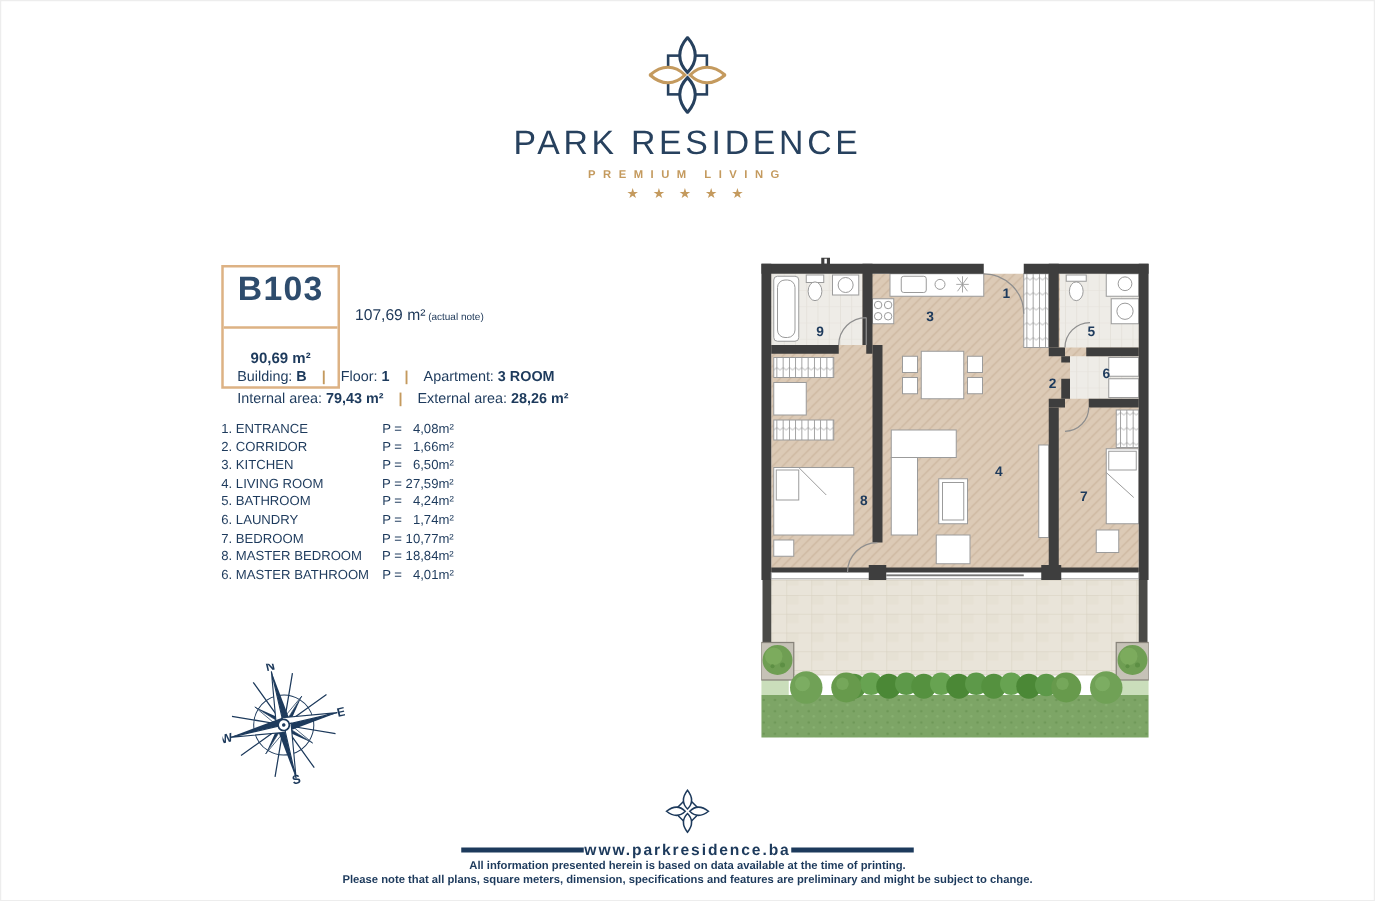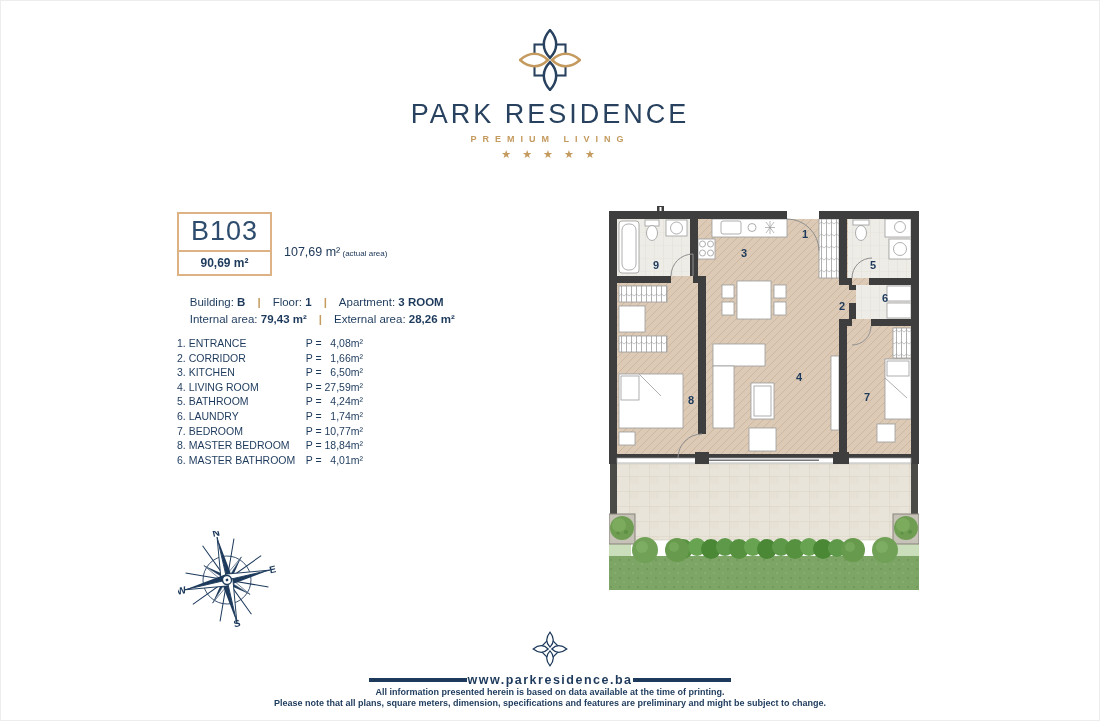--- a/index.html
+++ b/index.html
@@ -9,22 +9,22 @@
 
   
   .logo { position:absolute; top:28px; left:0; width:100%; text-align:center; }
   .logo svg { display:block; margin:0 auto; }
   .brand { margin-top:8px; font-size:27px; font-weight:400; letter-spacing:3px; color:#27415e; }
   .tagline { margin-top:4px; font-size:9px; font-weight:bold; letter-spacing:6px; color:#c49a5e; }
   .stars { margin-top:4px; font-size:11px; letter-spacing:4px; color:#c49a5e; }
 
   
   .unit-box { position:absolute; left:176px; top:211px; width:95px; border:2px solid #ddb284; background:#fff; text-align:center; }
-  .unit-code { font-size:27px; font-weight:400; letter-spacing:1px; color:#2e4c6d; padding:2px 0 3px; }
-  .unit-area { border-top:2px solid #ddb284; font-size:12px; font-weight:bold; padding:4px 0; color:#1d3a5c; }
+  .unit-code { font-size:27px; font-weight:700; letter-spacing:1px; color:#2e4c6d; padding:2px 0 14px; }
+  .unit-area { border-top:2px solid #ddb284; font-size:12px; font-weight:bold; padding:16px 0; color:#1d3a5c; }
   .actual-area { position:absolute; left:283px; top:244px; font-size:12.5px; color:#203a5a; }
   .actual-area .note { font-size:8px; }
 
   
   .detail-line { position:absolute; left:176px; font-size:11.5px; color:#1d3a5c; white-space:pre; }
   .dl1 { top:283px; } .dl2 { top:300px; }
   .detail-line b { font-weight:bold; }
   .sep { color:#c49a5e; font-weight:bold; padding:0 12px; }
 
   
@@ -65,21 +65,21 @@
     <div class="brand">PARK RESIDENCE</div>
     <div class="tagline">PREMIUM LIVING</div>
     <div class="stars">★ ★ ★ ★ ★</div>
   </div>
 
   <div class="unit-box">
     <div class="unit-code">B103</div>
     <div class="unit-area">90,69 m²</div>
   </div>
   <div class="actual-area">
-    <span>107,69 m²</span><span class="note"> (actual area)</span>
+    <span>107,69 m²</span><span class="note"> (actual note)</span>
   </div>
 
   <div class="detail-line dl1">
     <span>Building: </span><b>B</b><span class="sep">|</span><span>Floor: </span><b>1</b><span class="sep">|</span><span>Apartment: </span><b>3 ROOM</b>
   </div>
   <div class="detail-line dl2">
     <span>Internal area: </span><b>79,43 m²</b><span class="sep">|</span><span>External area: </span><b>28,26 m²</b>
   </div>
 
   <div class="room-list">

